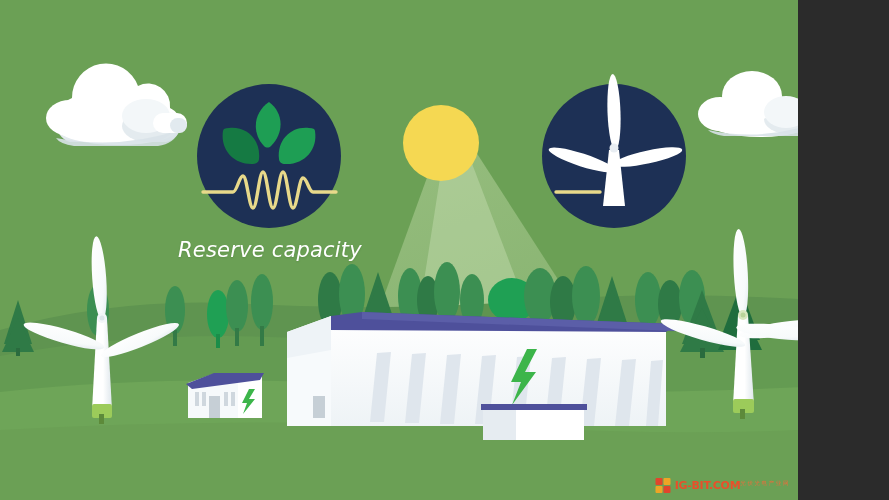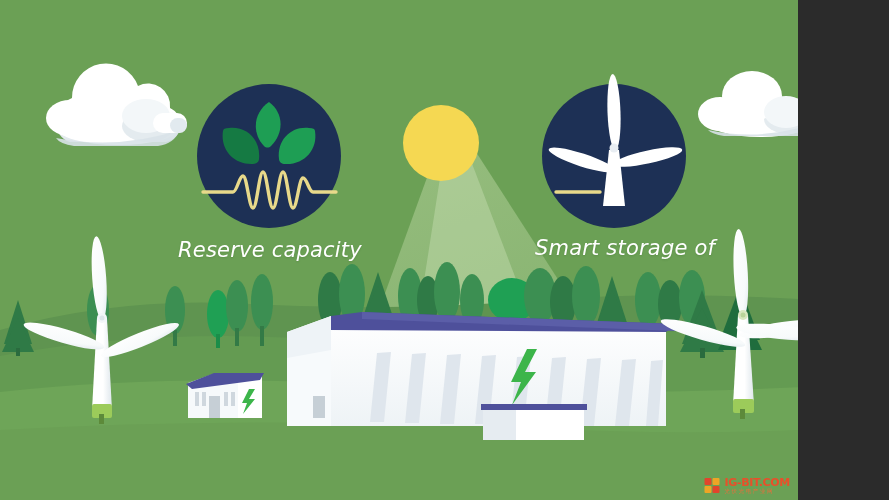--- a/index.html
+++ b/index.html
@@ -54,21 +54,20 @@
     gap: 3px;
     opacity: 0.95;
   }
   #watermark .wm-mark {
     position: relative;
     width: 17px;
     height: 17px;
   }
   #watermark .wm-text {
     display: flex;
-    flex-direction: column;
     line-height: 1;
   }
   #watermark .wm-main {
     font-family: "DejaVu Sans", sans-serif;
     font-weight: bold;
     font-size: 11px;
     color: #f04b28;
     letter-spacing: -0.3px;
   }
   #watermark .wm-sub {
@@ -350,21 +349,21 @@
         <ellipse cx="582" cy="160" rx="35" ry="6.5" fill="#ffffff" transform="rotate(18,582,160)"></ellipse>
         <ellipse cx="648" cy="157" rx="35" ry="6.5" fill="#ffffff" transform="rotate(-12,648,157)"></ellipse>
         <circle cx="614" cy="148" r="4.5" fill="#e9eef3"></circle>
       </g>
       <line x1="556" y1="192" x2="600" y2="192" stroke="#e8d98a" stroke-width="3.4" stroke-linecap="round"></line>
     </g>
   </svg>
 
   <div class="label" id="label-reserve">Reserve capacity</div>
 
-  <div class="label" id="label-smart"><span>Smart storage of</span><br></div>
+  <div class="label" id="label-smart"><br></div>
 
   <div id="watermark">
     <div class="wm-mark">
       <svg viewBox="0 0 17 17" width="17" height="17">
         <rect x="0.5" y="1" width="7" height="7" rx="1" fill="#e8412a"></rect>
         <rect x="8.5" y="1" width="7" height="7" rx="1" fill="#f5a623"></rect>
         <rect x="0.5" y="9" width="7" height="7" rx="1" fill="#f5a623"></rect>
         <rect x="8.5" y="9" width="7" height="7" rx="1" fill="#e8412a"></rect>
       </svg>
     </div>

